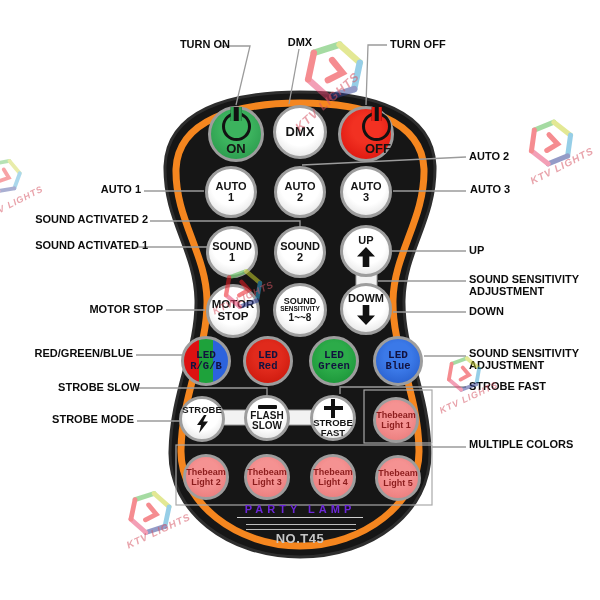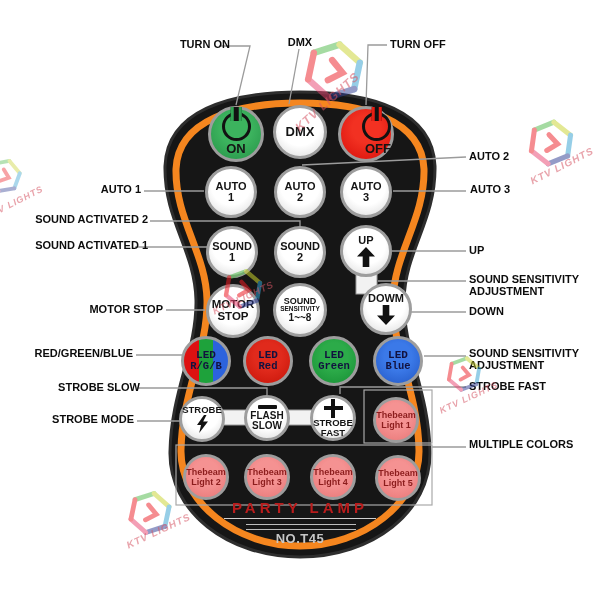--- a/index.html
+++ b/index.html
@@ -41,21 +41,21 @@
 
   .minusbar{width:19px;height:4.5px;background:#111;border-radius:1px;margin-bottom:2px;}
   .plus{position:relative;width:19px;height:19px;margin-bottom:0;}
   .plus::before{content:"";position:absolute;left:0;top:7px;width:19px;height:4.5px;background:#111;}
   .plus::after{content:"";position:absolute;left:7px;top:0;width:4.5px;height:19px;background:#111;}
 
   .arrow-svg{display:block;margin-top:1px;}
 
   
   .plamp-wrap{position:absolute;left:0;right:0;top:499px;text-align:center;z-index:3;}
-  .plamp{display:inline-block;font-size:15px;font-weight:bold;letter-spacing:4px;color:#b91c1c;
+  .plamp{display:inline-block;font-size:11px;font-weight:bold;letter-spacing:4px;color:#6d28d9;
          border-bottom:1.5px solid #cfcfcf;padding:0 8px 2px 8px;}
   .dblrule{position:absolute;left:246px;top:524px;width:110px;height:4px;z-index:3;
          border-top:1px solid #bdbdbd;border-bottom:1px solid #bdbdbd;}
   .model{position:absolute;left:0;right:0;top:531px;text-align:center;z-index:3;
          font-size:13px;color:#c6c6c6;letter-spacing:0.5px;font-weight:bold;}
 
   
   .wm{position:absolute;z-index:7;font-weight:bold;font-style:italic;color:rgba(213,85,100,0.55);
       transform-origin:left center;pointer-events:none;white-space:nowrap;letter-spacing:1px;}
 </style>
@@ -162,21 +162,21 @@
 
   <div class="btn" style="left:206px;top:284px;width:54px;height:54px;font-size:11.5px;">
     <span>MOTOR</span>
     <span>STOP</span>
   </div>
   <div class="btn" style="left:273px;top:283px;width:54px;height:54px;">
     <span style="font-size:9px;">SOUND</span>
     <span style="font-size:6.5px;">SENSITIVITY</span>
     <span style="font-size:10px;">1~~8</span>
   </div>
-  <div class="btn fs11" style="left:360px;top:283px;width:52px;height:52px;">
+  <div class="btn fs11" style="left:340px;top:283px;width:52px;height:52px;">
     <span>DOWM</span>
     <svg class="arrow-svg" width="18" height="20" viewBox="0 0 18 20">
       <path d="M9 20 L0 10.5 H5.7 V0 H12.3 V10.5 H18 Z" fill="#111"></path>
     </svg>
   </div>
 
   <div class="btn btn-ledrgb ledtxt" style="left:181px;top:336px;width:50px;height:50px;">
     <span class="l1">LED</span>
     <span class="l2">R/G/B</span>
   </div>

